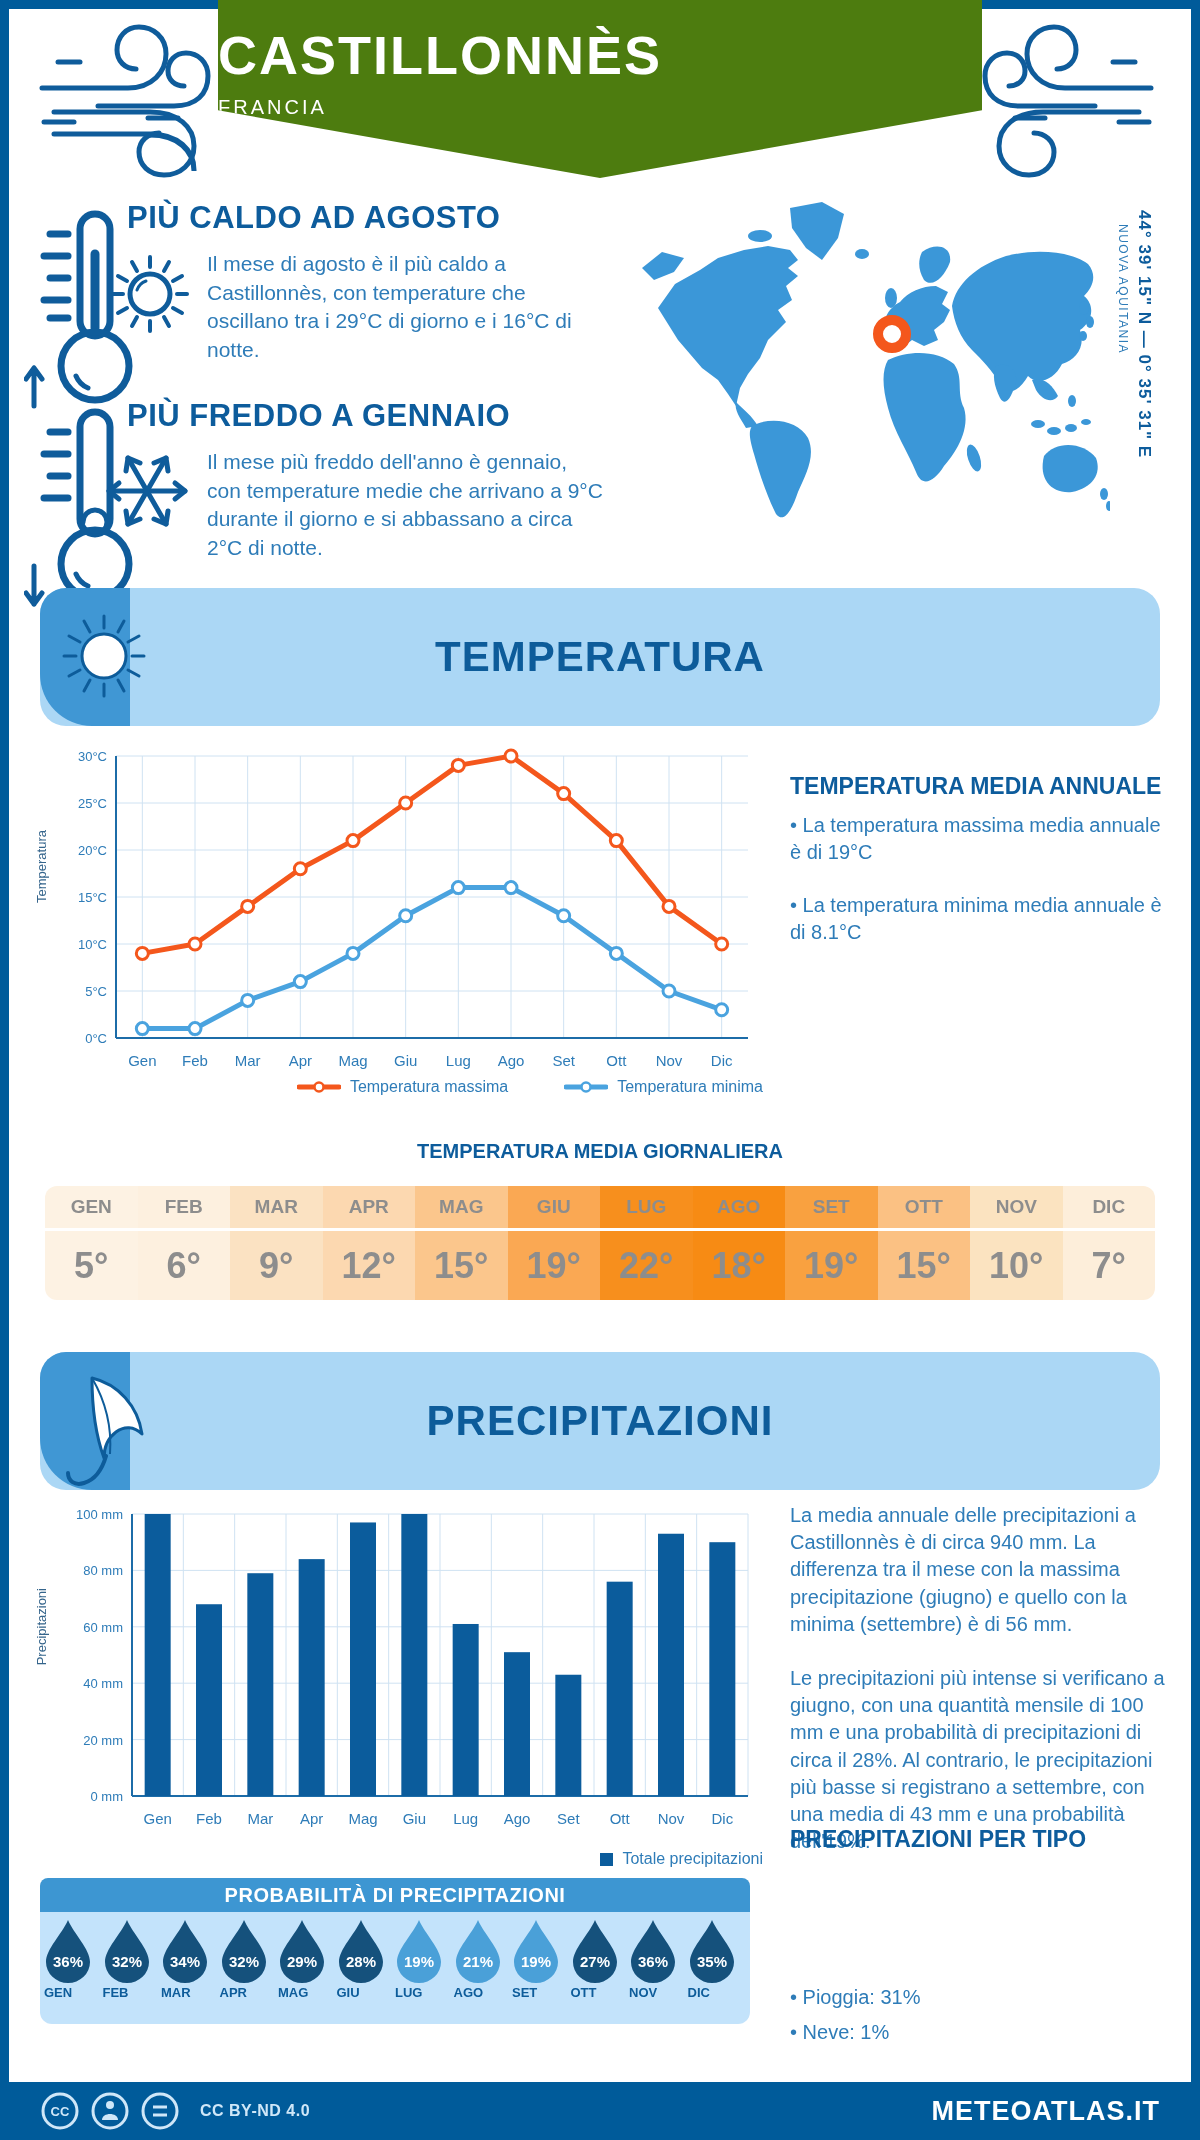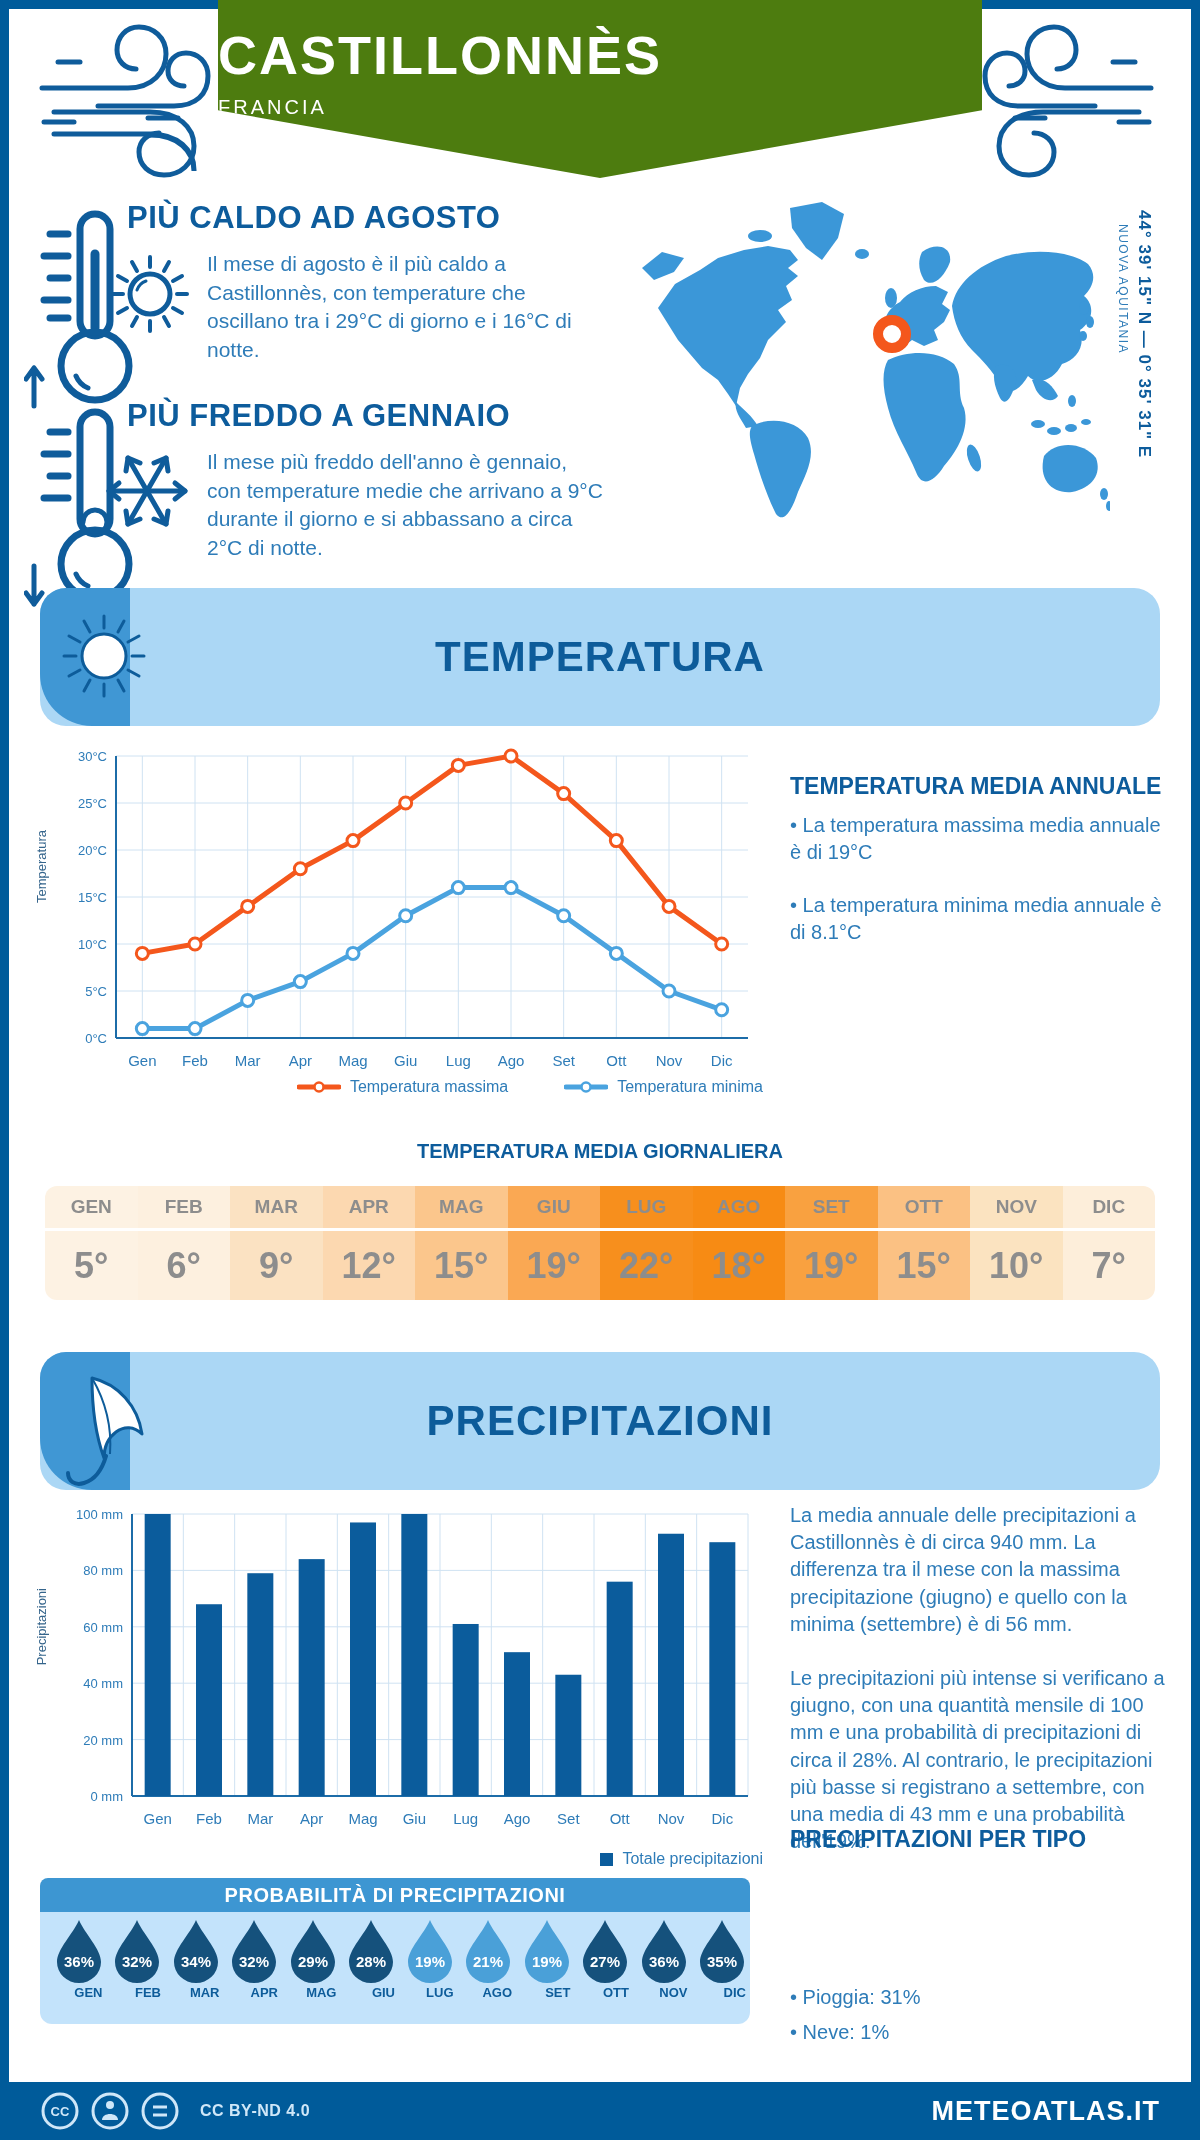--- a/index.html
+++ b/index.html
@@ -74,21 +74,21 @@
   .tcol:first-child{border-radius:12px 0 0 12px;overflow:hidden;}
   .tcol:last-child{border-radius:0 12px 12px 0;overflow:hidden;}
   .tmon{height:42px;display:flex;align-items:center;justify-content:center;font-weight:bold;font-size:19px;color:#8d8d8d;border-bottom:3px solid #fff;}
   .tval{flex:1;display:flex;align-items:center;justify-content:center;font-weight:bold;font-size:36px;color:#8d8d8d;}
 
   
   #prob-header{left:40px;top:1878px;width:710px;height:34px;background:#3d96d2;border-radius:8px 8px 0 0;
                display:flex;align-items:center;justify-content:center;color:#fff;font-weight:bold;font-size:20px;letter-spacing:.5px;}
   #prob-panel{left:40px;top:1912px;width:710px;height:112px;background:#c3e3fb;border-radius:0 0 12px 12px;
               display:flex;padding:6px 4px 0 4px;box-sizing:border-box;}
-  .drop-item{flex:1;display:flex;flex-direction:column;align-items:flex-end;}
+  .drop-item{flex:1;display:flex;flex-direction:column;align-items:flex-start;}
   .drop-label{font-size:13px;font-weight:bold;color:#0d5c9a;margin-top:1px;}
 
   #type-title{top:1826px;}
   #type-bullets{left:790px;top:1980px;font-size:20px;color:#2e7cb8;line-height:1.75;}
 
   
   #footer{left:0;top:2082px;width:1200px;height:58px;background:#005b9a;display:flex;align-items:center;
           justify-content:space-between;padding:0 40px;box-sizing:border-box;}
   .cc-group{display:flex;align-items:center;gap:10px;}
   #footer-license{font-size:16px;font-weight:bold;color:#cfe7f8;margin-left:10px;letter-spacing:.5px;}

